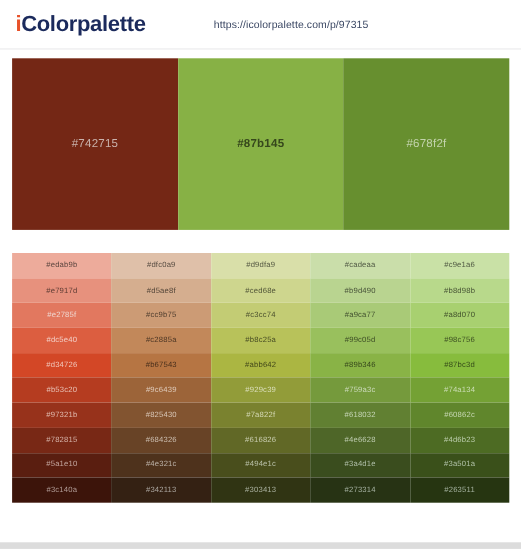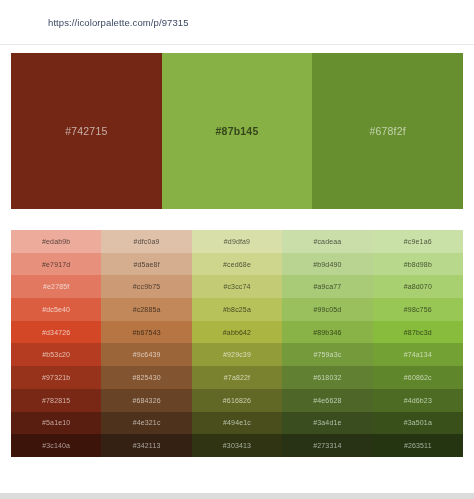--- a/index.html
+++ b/index.html
@@ -39,21 +39,21 @@
     white-space: nowrap;
     line-height: 1;
   }
   .logo-i {
     color: #e8522a;
   }
   .logo-rest {
     color: #1b2a5c;
   }
   .url {
-    margin-left: 34px;
+    margin-left: 62px;
     font-size: 9.5px;
     color: #3a4763;
     white-space: nowrap;
     letter-spacing: 0.1px;
   }
 
   
   .palette-wrap {
     padding: 8px 11px 0 11px;
     box-sizing: border-box;
@@ -101,20 +101,21 @@
     height: 6px;
     background: #dcdcdc;
   }
 </style>
 </head>
 <body>
 
 <div class="page">
 
   <div class="header">
+    <div class="logo"><span class="logo-i">i</span><span class="logo-rest">Colorpalette</span></div>
     <div class="url">https://icolorpalette.com/p/97315</div>
   </div>
 
   <div class="palette-wrap">
     <div class="palette" id="palette-row">
         <div class="palette-swatch" style="background: rgb(116, 39, 21); color: rgb(201, 178, 172);">
           <span>#742715</span>
         </div>
         <div class="palette-swatch" style="background: rgb(135, 177, 69); color: rgb(54, 71, 28); font-weight: bold;">
           <span>#87b145</span>

